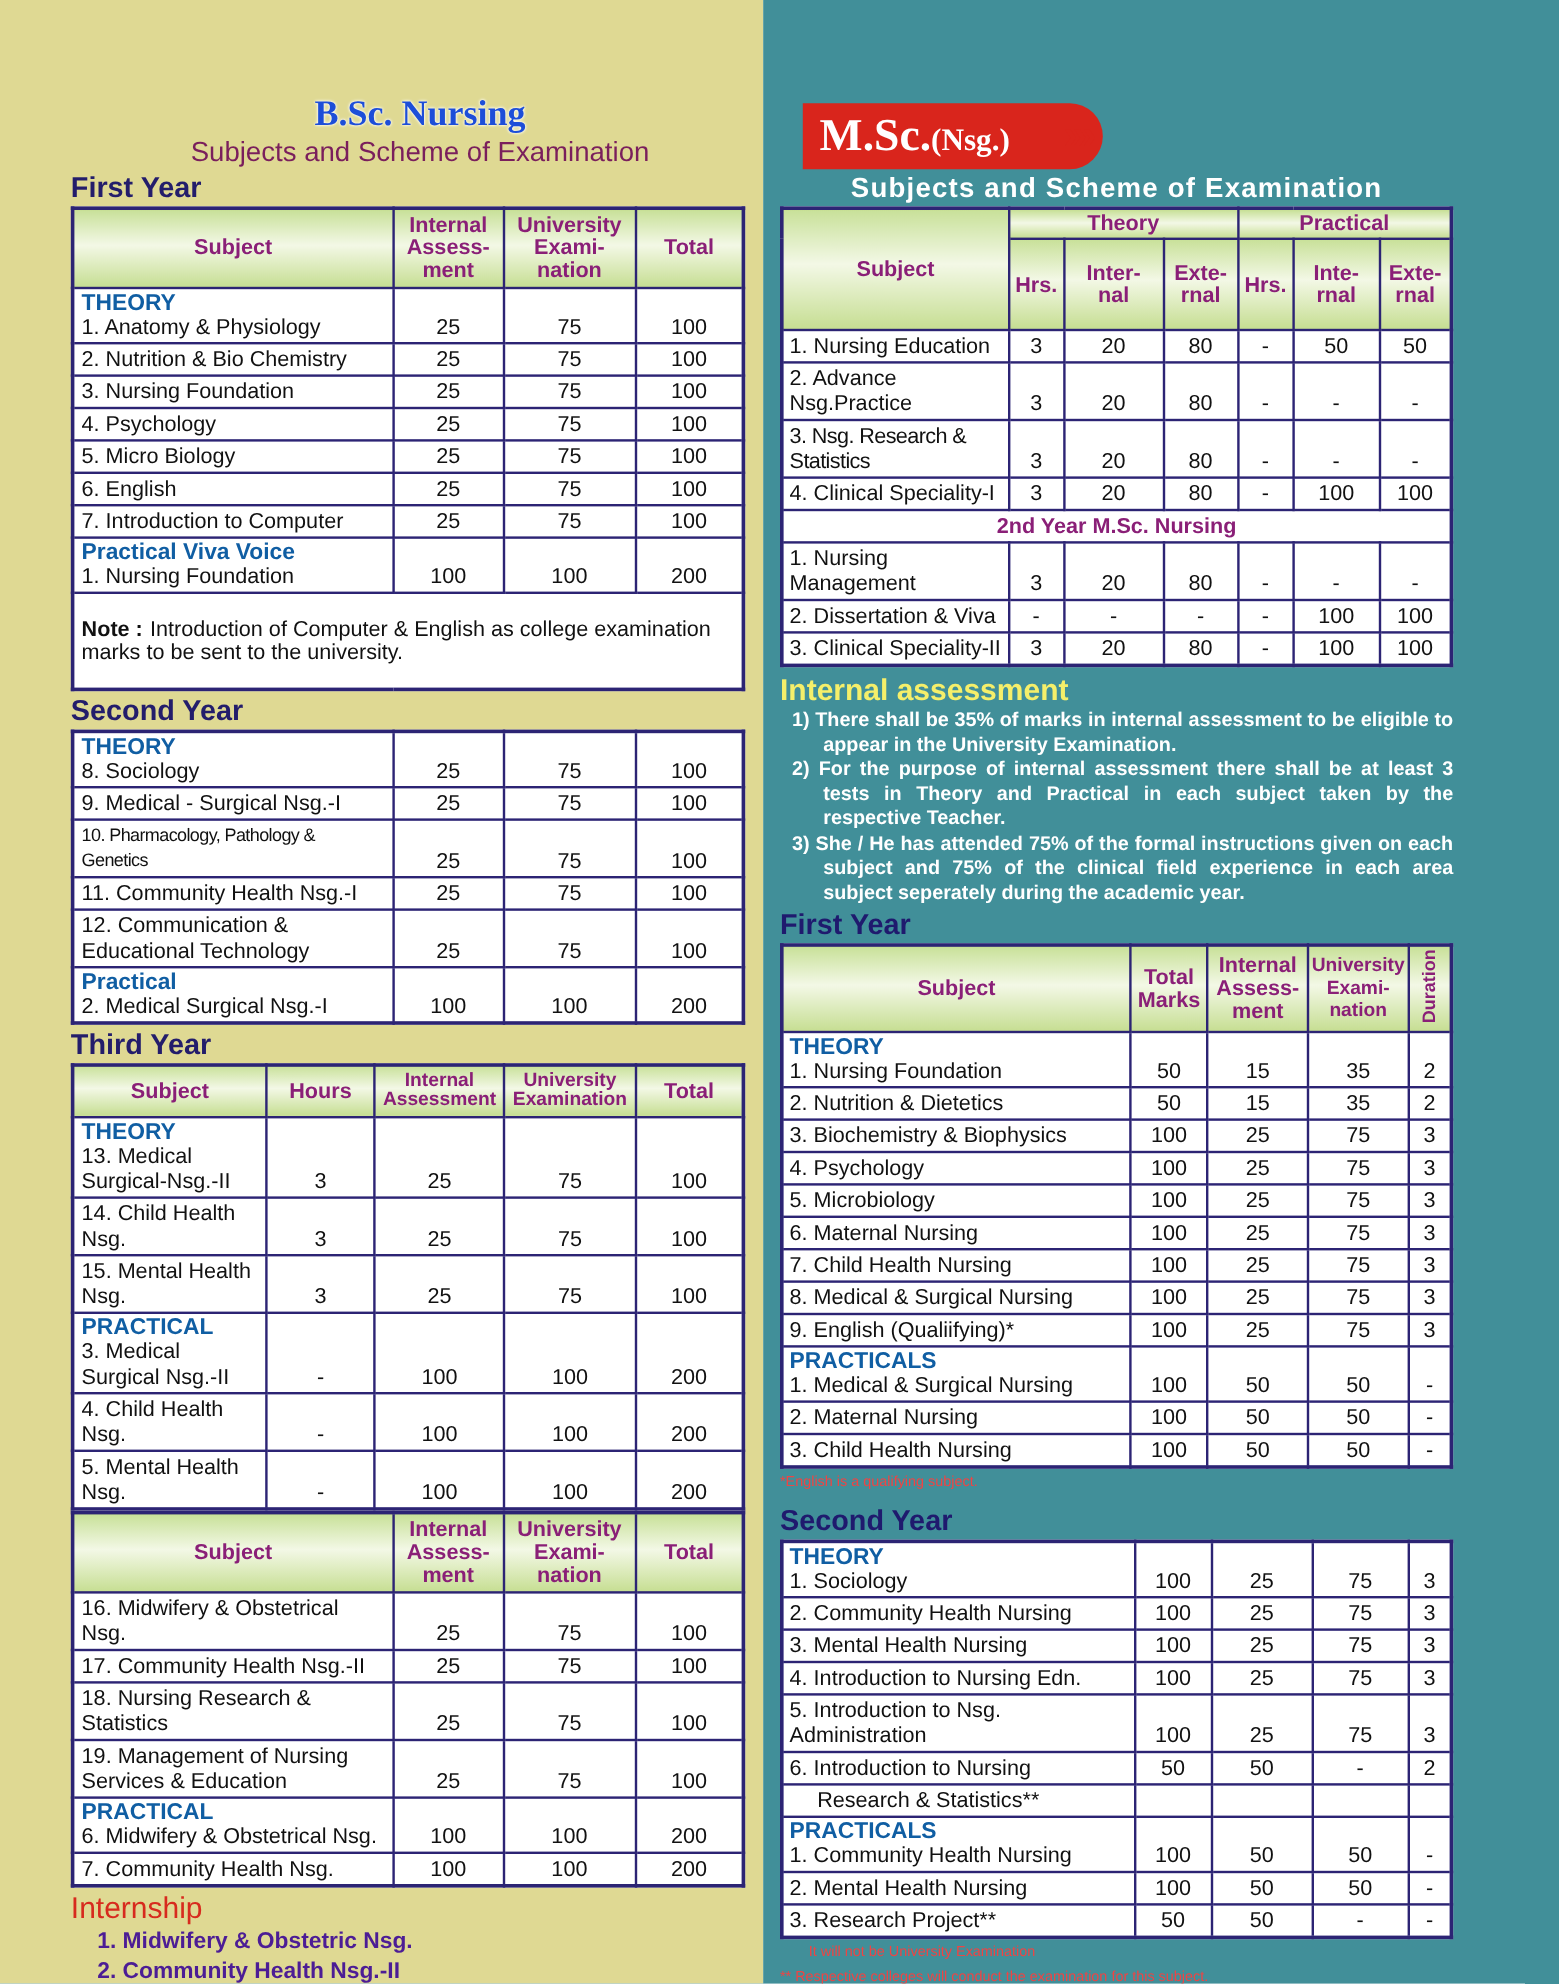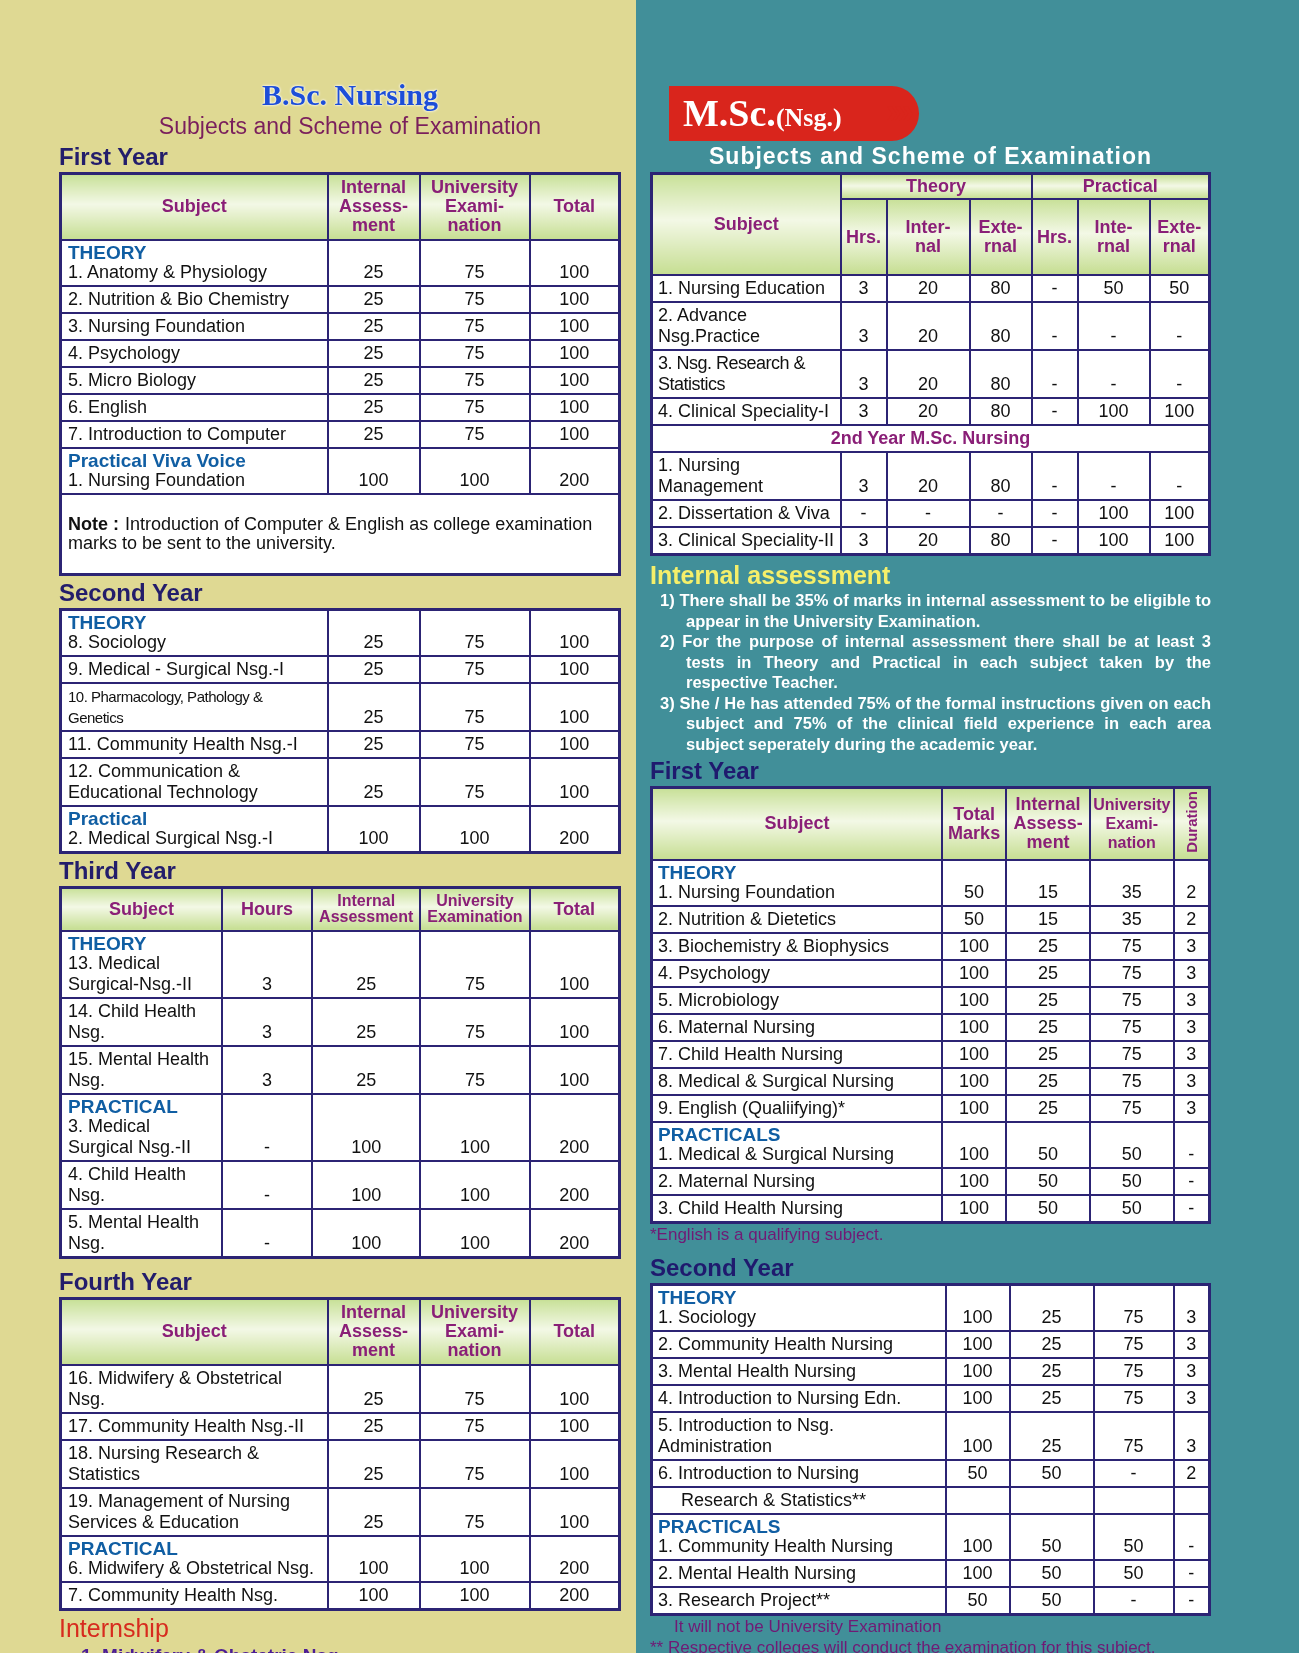--- a/index.html
+++ b/index.html
@@ -35,21 +35,21 @@
   .chevrons { position: absolute; left: 886px; top: 92px; color: #d9251c; font-size: 36px; font-weight: bold; line-height: 40px; letter-spacing: -4px; }
   .msc-sub { position: absolute; left: 650px; top: 143px; width: 561px; text-align: center; font-size: 23px; font-weight: bold; color: #fff; letter-spacing: 1px; }
   .right-tables { position: absolute; left: 650px; top: 172px; width: 561px; }
   .right td { font-size: 18px; padding: 2px 5px; }
   .right td.num { width: auto; }
   .right th { font-size: 18px; }
   .span-row { text-align: center; color: #8a1f77; font-weight: bold; font-size: 19px; }
   .ia-h { font-size: 25px; font-weight: bold; color: #f5ef6a; line-height: 30px; margin-top: 4px; }
   .ia-list { list-style: none; }
   .ia-list li { color: #fff; font-weight: bold; font-size: 16.5px; line-height: 20.5px; padding-left: 36px; text-indent: -26px; text-align: justify; }
-  .foot { color: #701a75; font-size: 17px; line-height: 21px; }
+  .foot { color: #ef4444; font-size: 12px; line-height: 21px; }
   .vert { writing-mode: vertical-rl; transform: rotate(180deg); font-size: 15px; }
 </style>
 </head>
 <body>
 
 <div class="left-bg"></div>
 <div class="right-bg"></div>
 
 <div class="left">
   <div class="bsc-title">B.Sc. Nursing</div>
@@ -218,21 +218,20 @@
         <tr>
           <td class="subj">5. Mental Health Nsg.</td>
           <td class="num">-</td>
           <td class="num">100</td>
           <td class="num">100</td>
           <td class="num">200</td>
         </tr>
       </tbody>
   </table>
 
-  <div class="year-h" style="margin-top:8px">Fourth Year</div>
   <table>
     <thead>
       <tr style="height:66px">
         <th>Subject</th>
         <th style="width:92px">Internal Assess- ment</th>
         <th style="width:110px">University Exami- nation</th>
         <th style="width:66px">Total</th>
       </tr>
     </thead>
     <tbody id="bsc4">

